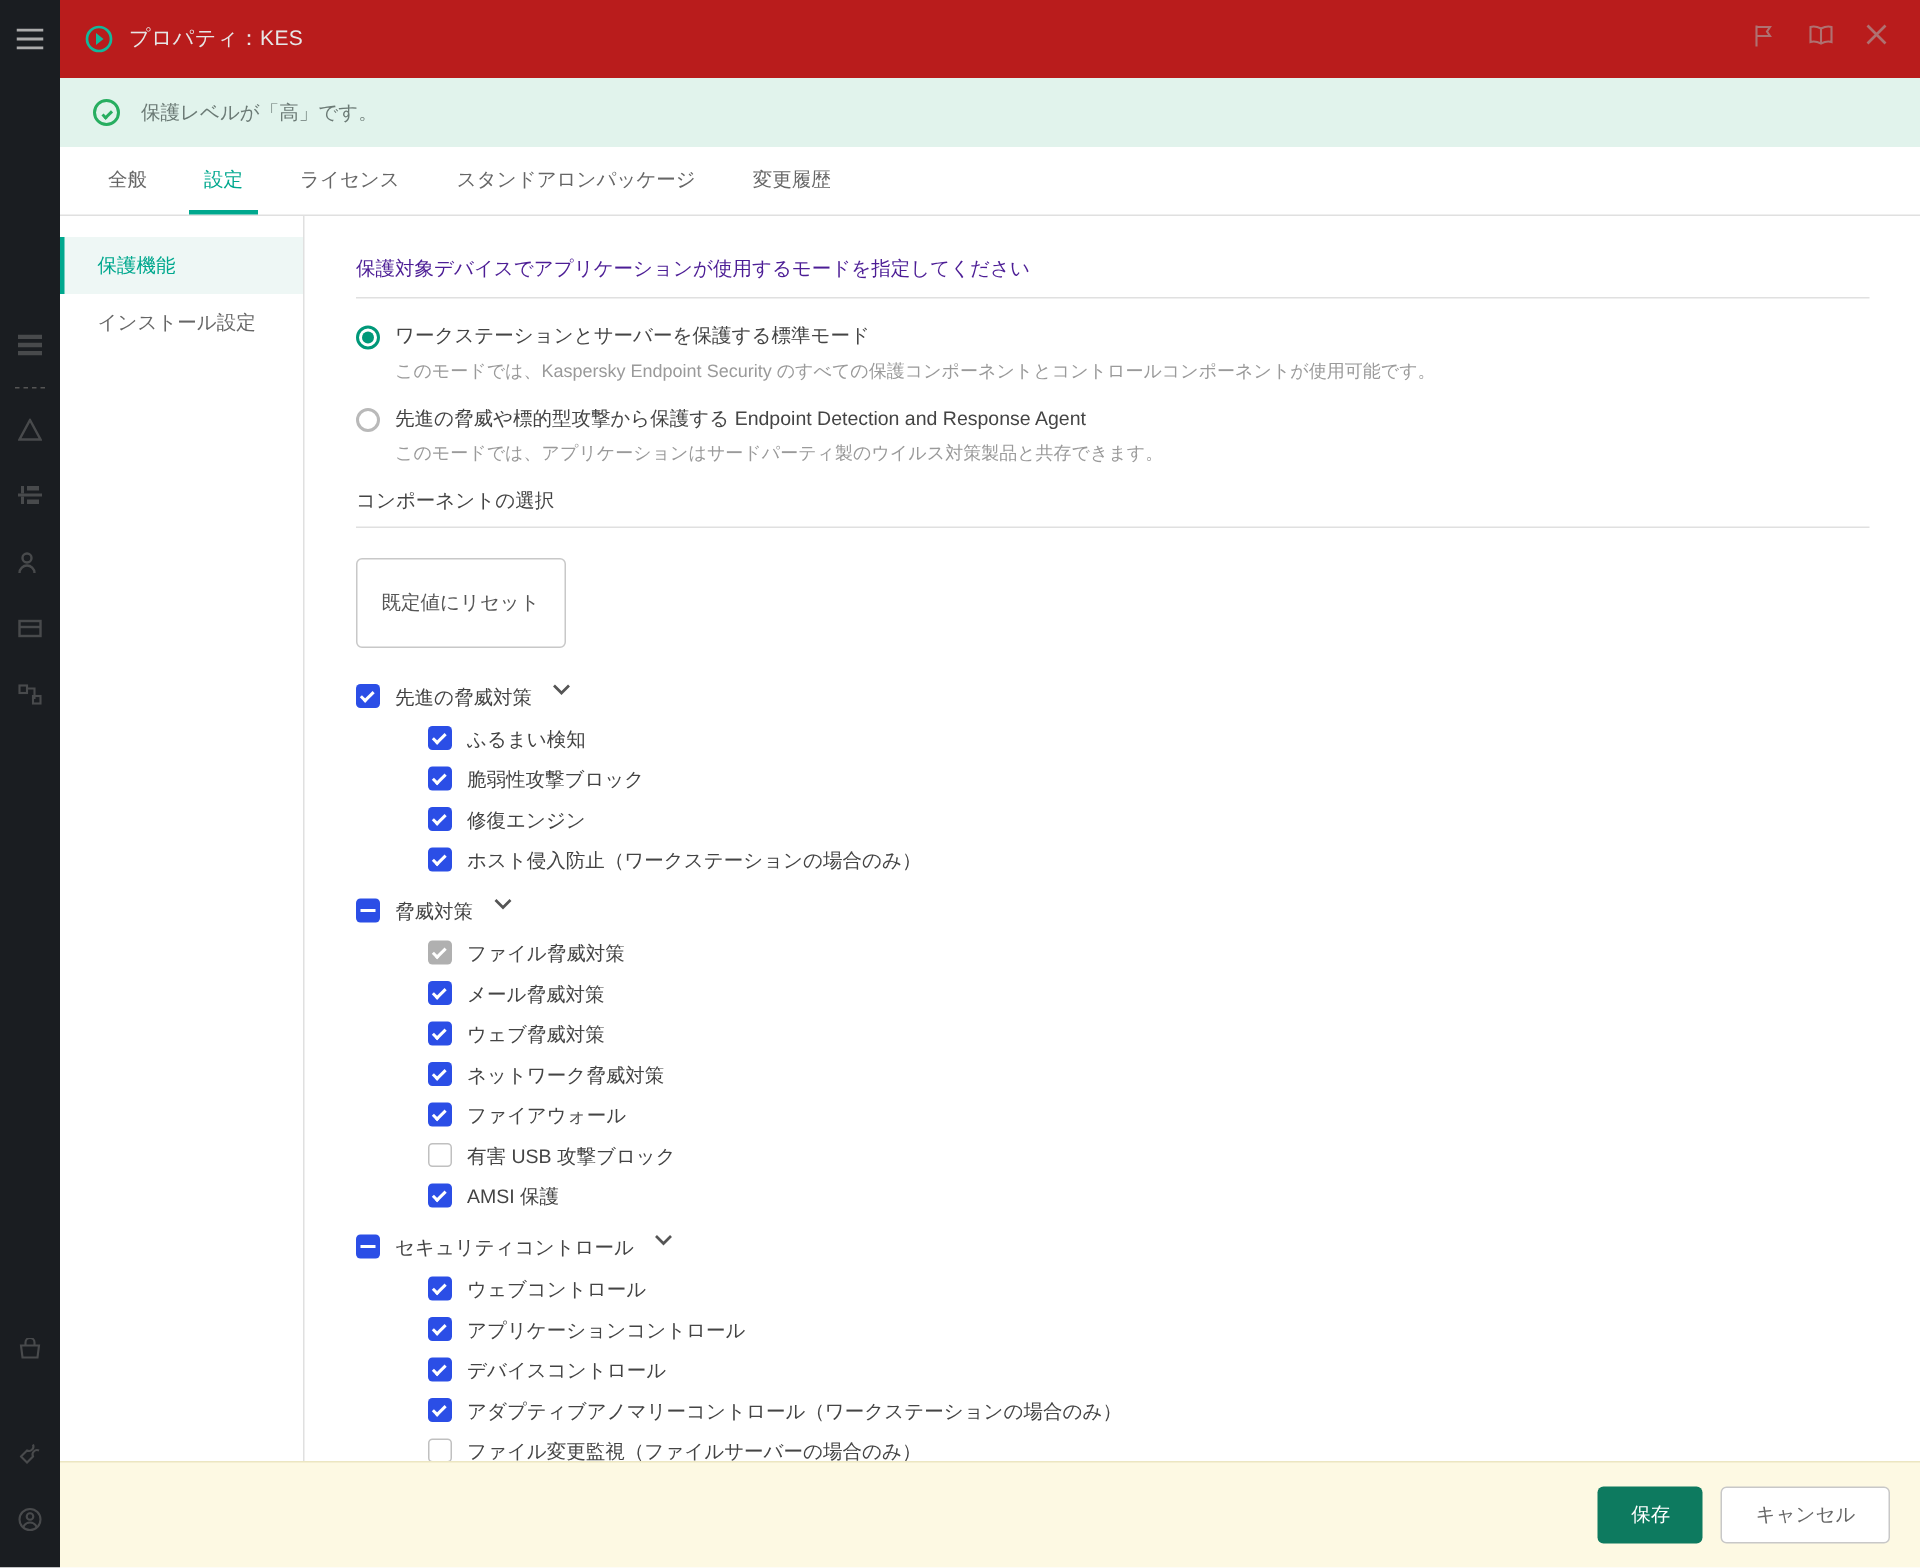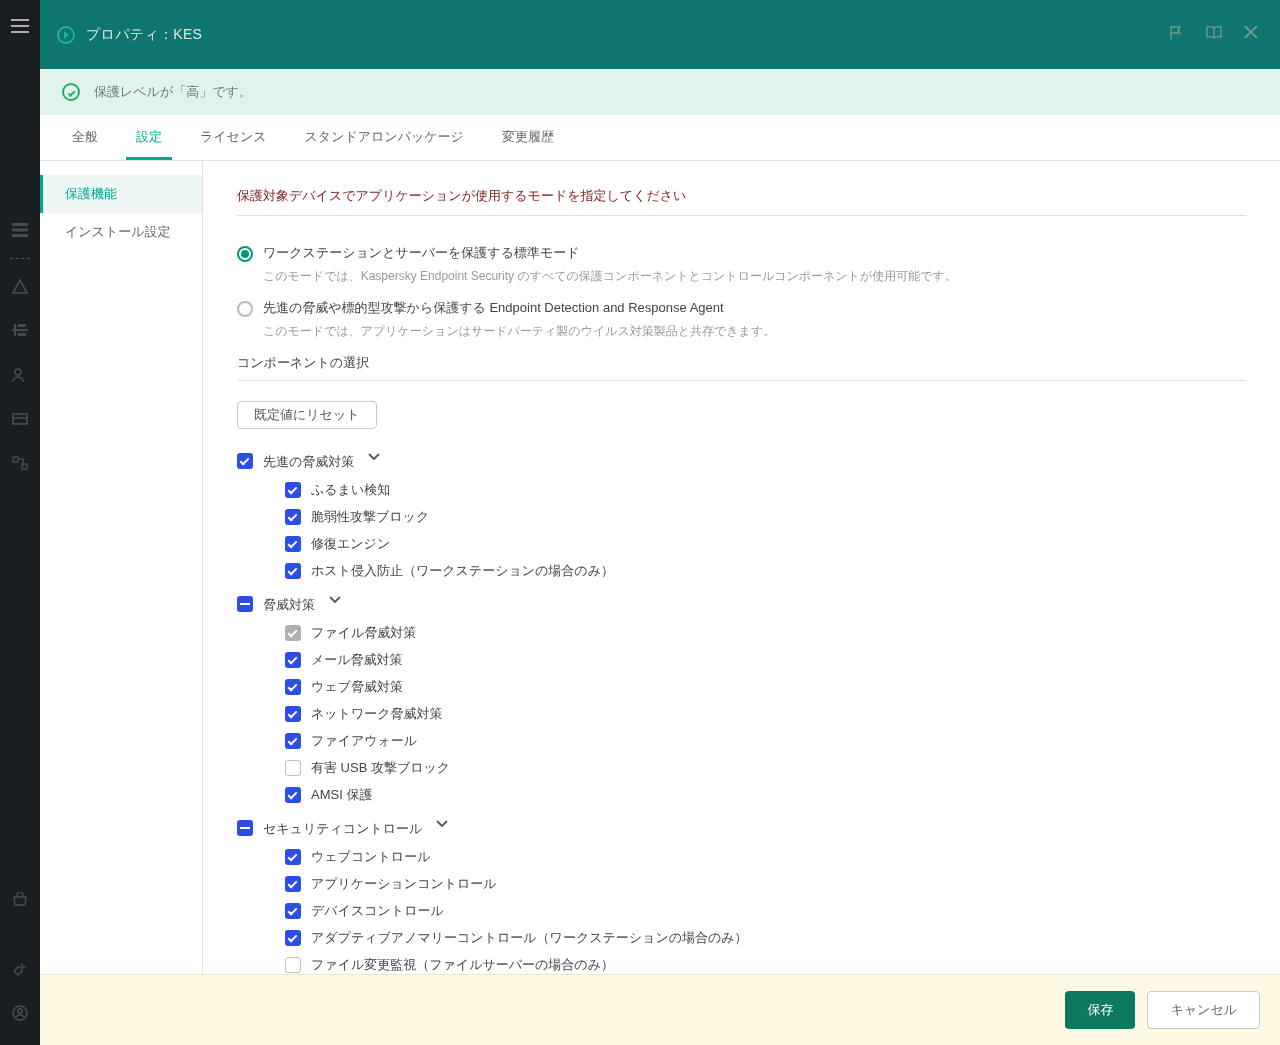--- a/index.html
+++ b/index.html
@@ -4,60 +4,60 @@
 <style>
 *{box-sizing:border-box;margin:0;padding:0}
 body{font-family:"Hiragino Sans","Yu Gothic","Meiryo",sans-serif;background:#f7f7f7;width:1280px;height:1045px;overflow:hidden;font-size:13px;color:#333}
 .shell{display:flex;height:100%}
 .rail{width:40px;background:#1a1d21;display:flex;flex-direction:column;align-items:center;padding-top:4px}
 .rail-ico{width:24px;height:24px;margin:10px 0;display:flex;align-items:center;justify-content:center;opacity:.5;cursor:pointer}
 .rail-ico.active{opacity:.9}
 .rail-spacer{flex:1}
 .rail-divider{width:20px;border-top:1px dashed #555;margin:6px 0}
 .main{flex:1;display:flex;flex-direction:column;background:#fff}
-.hdr{height:69px;background:#0f766e;display:flex;align-items:center;padding:0 16px;color:#e6e6e6}
+.hdr{height:52px;background:#b91c1c;display:flex;align-items:center;padding:0 16px;color:#e6e6e6}
 .hdr-left{display:flex;align-items:center;gap:10px}
 .hdr-title{font-size:14px;letter-spacing:.02em}
 .hdr-spacer{flex:1}
 .hdr-ico{width:20px;height:20px;opacity:.6;margin-left:18px;cursor:pointer}
 .banner{background:#e1f3ec;display:flex;align-items:flex-start;padding:14px 22px;gap:14px}
 .banner-ico{width:18px;height:18px;border:2px solid #27ae60;border-radius:50%;position:relative;flex-shrink:0}
 .banner-ico:after{content:"";position:absolute;left:4px;top:6px;width:5px;height:2px;border-left:2px solid #27ae60;border-bottom:2px solid #27ae60;transform:rotate(-45deg)}
 .banner-text{color:#6b7a75;font-size:13px}
 .tabs{display:flex;padding:0 22px;border-bottom:1px solid #e0e0e0;background:#fff}
 .tab{padding:13px 10px 11px;margin-right:18px;color:#666;cursor:pointer;font-size:13px;border-bottom:3px solid transparent}
 .tab.active{color:#00a88e;border-bottom-color:#00a88e}
 .body{flex:1;display:flex;overflow:hidden;background:#fff}
 .side{width:163px;border-right:1px solid #e0e0e0;padding-top:14px}
 .side-item{padding:10px 22px;color:#666;cursor:pointer;font-size:13px;border-left:3px solid transparent}
 .side-item.active{background:#eef7f5;color:#00a88e;border-left-color:#00a88e}
 .content{flex:1;padding:26px 34px;overflow:auto}
-.section-head{font-size:13px;color:#7f1d1d;padding-bottom:10px;border-bottom:1px solid #e0e0e0;margin-bottom:28px}
+.section-head{font-size:13px;color:#4c1d95;padding-bottom:10px;border-bottom:1px solid #e0e0e0;margin-bottom:16px}
 .radio-row{display:flex;align-items:center;gap:10px;margin-bottom:6px}
 .radio{width:16px;height:16px;border:2px solid #009879;border-radius:50%;position:relative;flex-shrink:0;margin-top:2px;cursor:pointer;background:#fff}
 .radio.checked:after{content:"";position:absolute;left:2px;top:2px;width:8px;height:8px;background:#009879;border-radius:50%}
 .radio.unchecked{border-color:#b9b9b9}
 .radio-label{font-size:13px;color:#444}
 .radio-desc{font-size:12px;color:#9a9a9a;margin:4px 0 14px 26px}
 .sub-head{font-size:13px;color:#444;padding-bottom:8px;border-bottom:1px solid #e0e0e0;margin:6px 0 20px}
-.btn-outline{padding:4px 16px;border:1px solid #c8c8c8;border-radius:4px;background:#fff;color:#555;cursor:pointer;font-size:13px;margin-bottom:24px}
+.btn-outline{padding:20px 16px;border:1px solid #c8c8c8;border-radius:4px;background:#fff;color:#555;cursor:pointer;font-size:13px;margin-bottom:24px}
 .group{margin-bottom:16px}
 .group-head{display:flex;align-items:flex-start;gap:10px;margin-bottom:10px}
 .cb{width:16px;height:16px;border-radius:3px;flex-shrink:0;cursor:pointer;position:relative}
 .cb.checked{background:#2b4ee6}
 .cb.checked:after{content:"";position:absolute;left:3px;top:5px;width:7px;height:3px;border-left:2px solid #fff;border-bottom:2px solid #fff;transform:rotate(-45deg)}
 .cb.indeterminate{background:#2b4ee6}
 .cb.indeterminate:after{content:"";position:absolute;left:3px;top:7px;width:10px;height:2px;background:#fff}
 .cb.unchecked{background:#fff;border:1.5px solid #c0c0c0}
 .cb.disabled{background:#b0b0b0}
 .cb.disabled:after{content:"";position:absolute;left:3px;top:5px;width:7px;height:3px;border-left:2px solid #fff;border-bottom:2px solid #fff;transform:rotate(-45deg)}
 .group-title{font-size:13px;color:#444}
 .chev{cursor:pointer;margin-left:4px}
 .items{margin-left:48px}
-.item{display:flex;align-items:center;gap:10px;margin-bottom:9px}
+.item{display:flex;gap:10px;margin-bottom:9px}
 .item-label{font-size:13px;color:#444}
 .footer{background:#fdf9e3;padding:16px 20px;display:flex;justify-content:flex-end;gap:12px;border-top:1px solid #ece6c2}
 .btn-primary{background:#0d7a5f;color:#fff;border:0;padding:9px 22px;border-radius:4px;cursor:pointer;font-size:13px}
 .btn-secondary{background:#fff;border:1px solid #c8c8c8;color:#666;padding:9px 22px;border-radius:4px;cursor:pointer;font-size:13px}
 svg{display:block}
 </style>
 </head>
 <body>
 
 <div class="shell">

